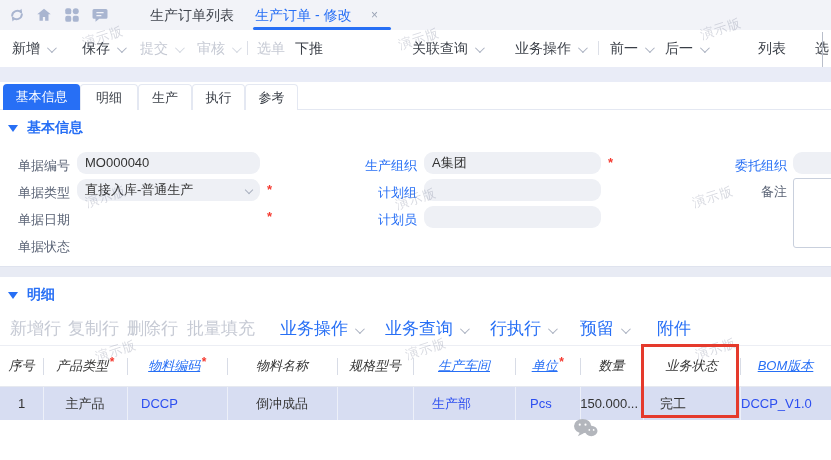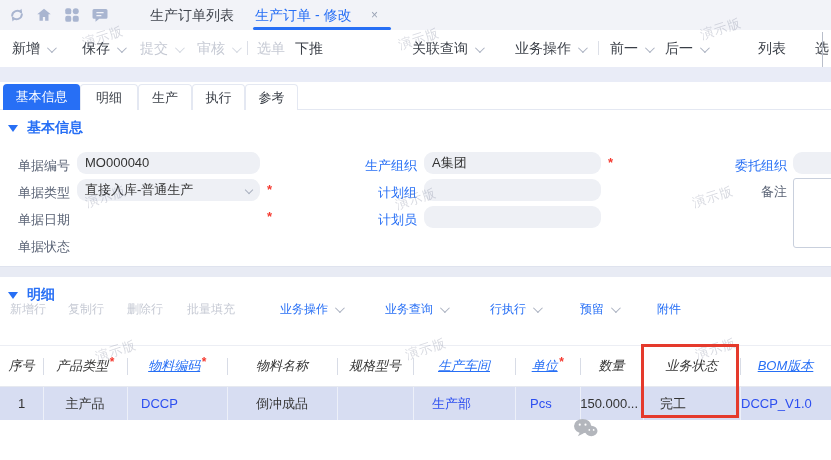--- a/index.html
+++ b/index.html
@@ -42,21 +42,21 @@
   .fld { position:absolute; height:22px; background:#eef0f5; border-radius:9px; font-size:13px; color:#333;
          line-height:22px; padding:0 8px; white-space:nowrap; overflow:hidden; }
   .fld .sel-caret { position:absolute; right:8px; top:8px; width:6px; height:6px; border-right:1.3px solid #a9b0bf; border-bottom:1.3px solid #a9b0bf; transform:rotate(45deg); }
   .req { position:absolute; font-size:13px; font-weight:bold; color:#f5392f; }
   .cal-icon { position:absolute; right:7px; top:4px; width:14px; height:14px; }
   .remark-box { position:absolute; background:#fff; border:1px solid #c9d0dd; border-radius:3px; }
 
   .divband { position:absolute; left:0; top:266px; width:831px; height:11px; background:#e8ebf4; border-top:1px solid #dfe3ee; }
 
   
-  .dt-item { position:absolute; top:301px; font-size:12px; color:#c6cad4; white-space:nowrap; cursor:default;text-align:right; }
+  .dt-item { position:absolute; top:317px; font-size:17px; color:#c6cad4; white-space:nowrap; cursor:default;text-align:right; }
   .dt-item.blue { color:#276ff5; font-weight:500; cursor:pointer; }
 
   
   .grid { position:absolute; left:0; top:345px; width:831px; border-top:1px solid #eceef4; }
   .g-row { display:flex; width:831px; }
   .g-head { height:41px; background:#fff; border-bottom:1px solid #e6e9f0;font-style:italic; }
   .g-body { height:33px; background:#d7ddf2; }
   .g-cell { position:relative; display:flex; align-items:center; justify-content:center; font-size:13px; color:#333; overflow:hidden; white-space:nowrap; }
   .g-head .g-cell:not(:first-child)::before { content:""; position:absolute; left:0; top:12px; width:1px; height:17px; background:#d8dce6; }
   .g-body .g-cell:not(:first-child)::before { content:""; position:absolute; left:0; top:0; width:1px; height:33px; background:rgba(255,255,255,.55); }

